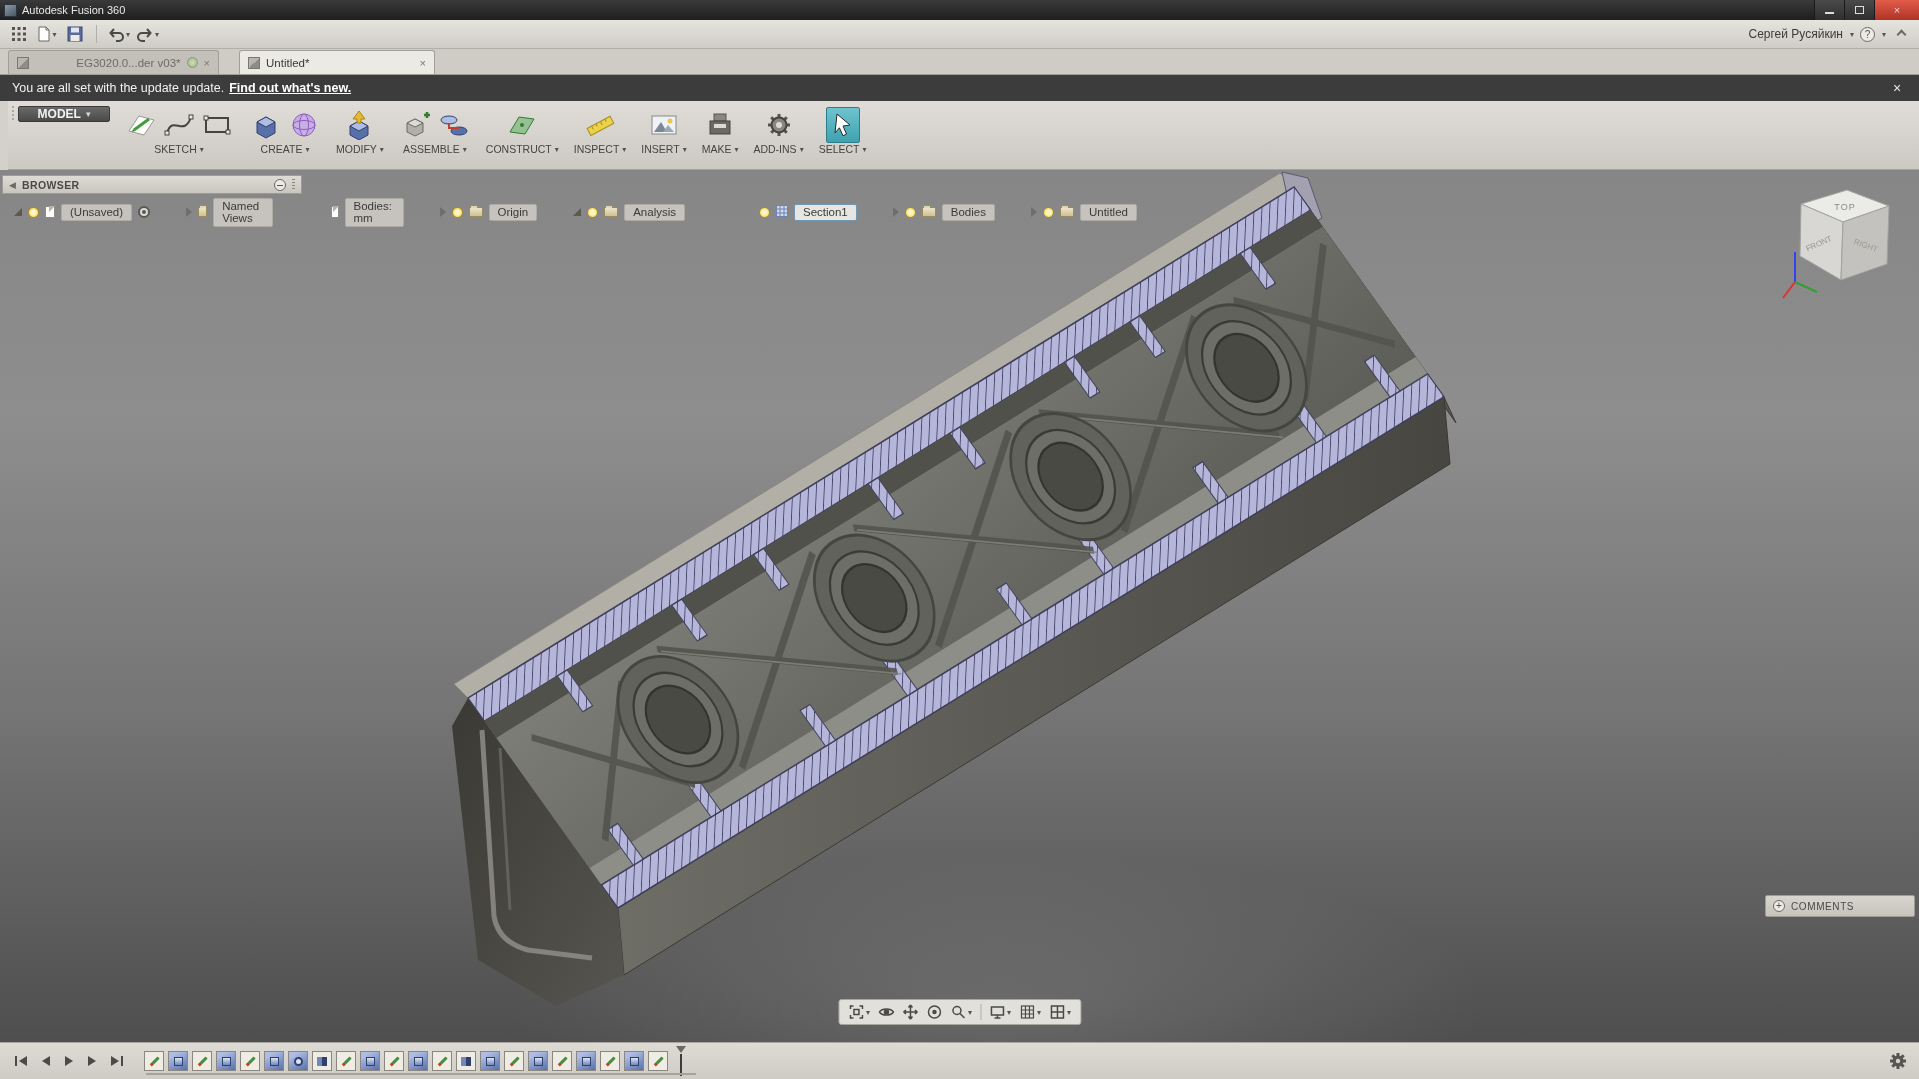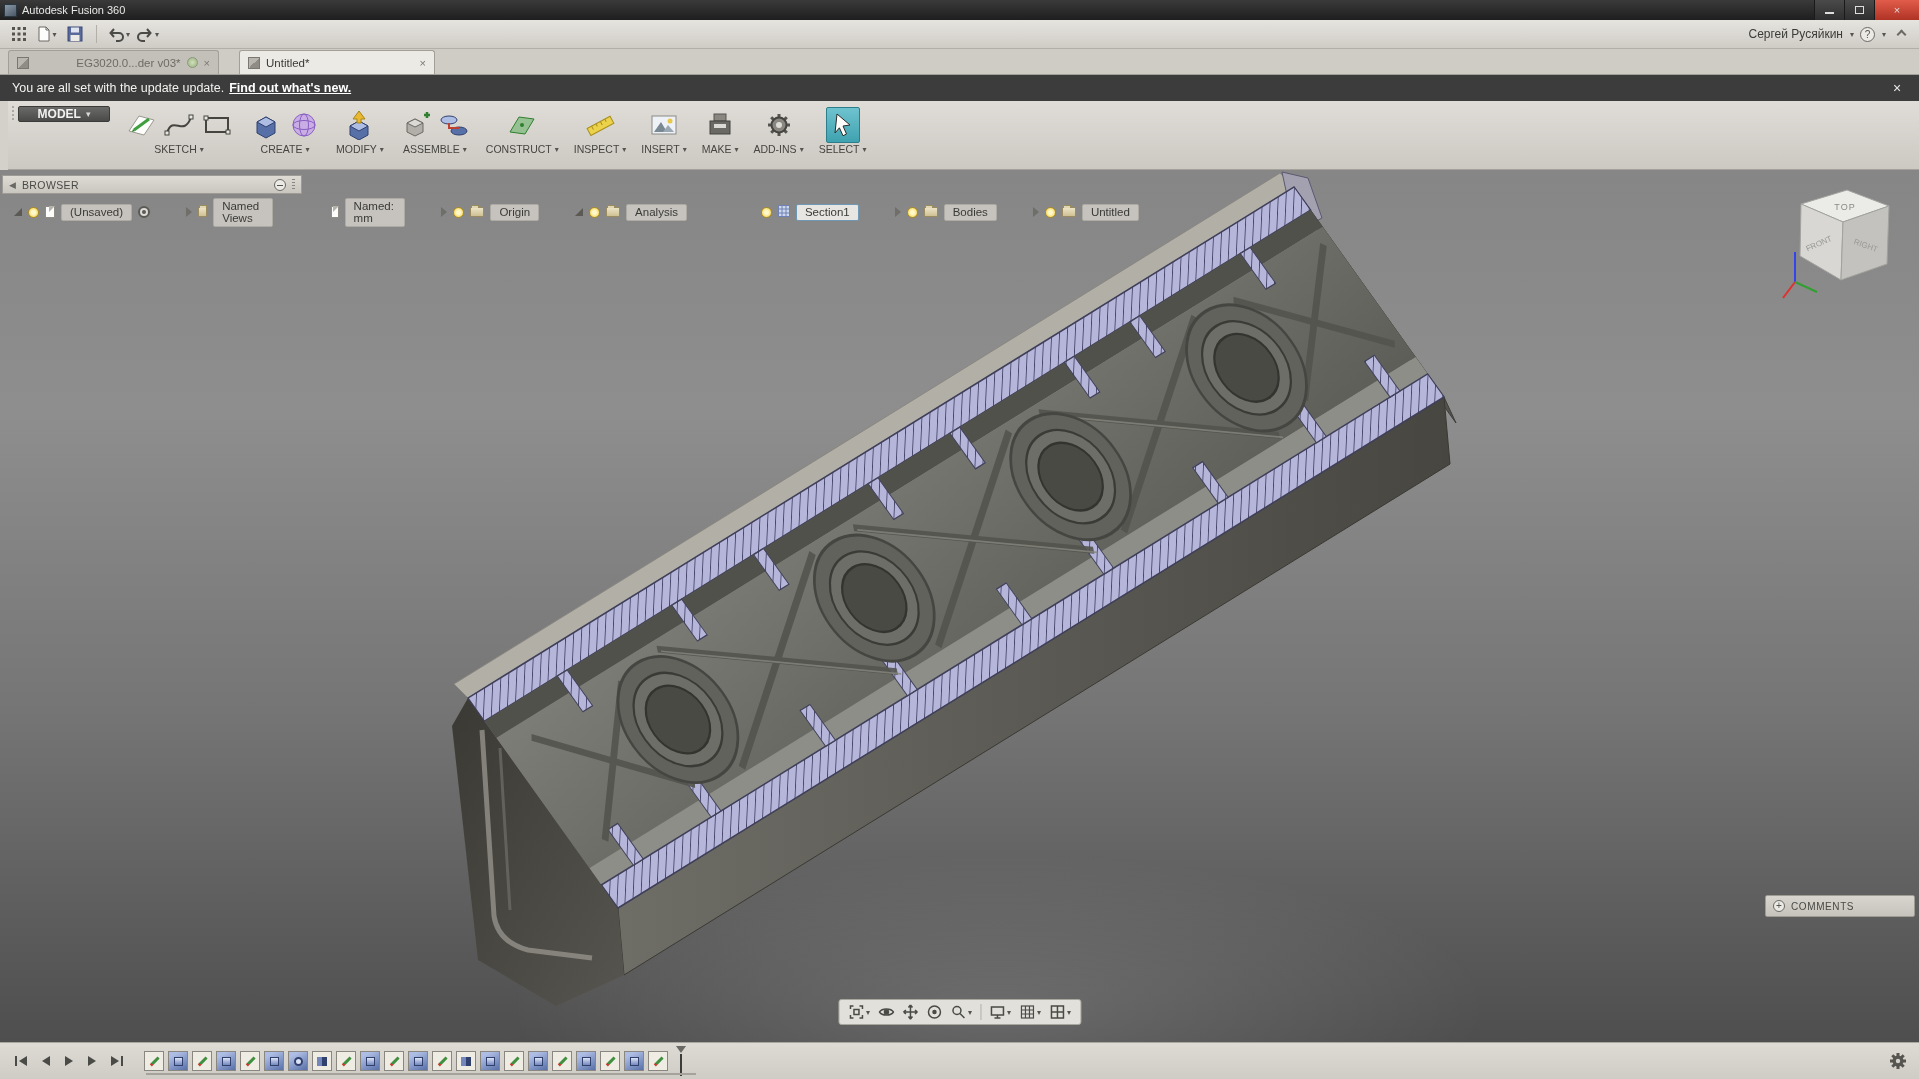--- a/index.html
+++ b/index.html
@@ -58,21 +58,21 @@
   #canvas { position:absolute; top:170px; left:0; width:1919px; height:872px;
     background:
       radial-gradient(ellipse 700px 220px at 52% 96%, rgba(255,255,255,0.14), rgba(255,255,255,0) 70%),
       linear-gradient(#868686 0%, #8e8e8e 28%, #757575 62%, #4e4e4e 100%);
   }
   #model { position:absolute; top:0; left:0; pointer-events:none; }
 
   
   #browser { position:absolute; top:5px; left:2px; width:300px; }
   #browser-header { height:19px; background:linear-gradient(#dedbd5,#c9c6c0); border:1px solid #9e9b94; display:flex; align-items:center; padding:0 6px; gap:6px; }
-  #browser-header .title { font-size:10.5px; font-weight:normal; color:#4a4944; letter-spacing:.4px; }
+  #browser-header .title { font-size:10.5px; font-weight:bold; color:#4a4944; letter-spacing:.4px; }
   .collapse-arrows { color:#6a6964; font-size:9px; }
   .minus-circ { margin-left:auto; width:12px; height:12px; border:1px solid #6a6964; border-radius:50%; position:relative; background:#eceae5; }
   .minus-circ::after { content:""; position:absolute; left:2px; right:2px; top:5px; height:1.5px; background:#55544f; }
   .grip-v { width:3px; height:12px; background:repeating-linear-gradient(#8a8781 0 1px,transparent 1px 3px); }
   #tree { margin-top:7px; display:flex; flex-direction:row; gap:2px; font-size:11.5px; }
   .brow { height:22px; display:flex; align-items:center; gap:6px; }
   .tri-c { width:0; height:0; border-left:6px solid #6f6e69; border-top:5px solid transparent; border-bottom:5px solid transparent; }
   .tri-o { width:0; height:0; border-bottom:8px solid #5a5954; border-left:8px solid transparent; }
   .bulb { width:11px; height:11px; border-radius:50%; background:radial-gradient(#fff8c8 30%,#f1ca38); border:1px solid #ad8d1e; }
   .folder { width:14px; height:10px; background:linear-gradient(#ece3c6,#cfc194); border:1px solid #9a8c60; position:relative; border-radius:1px; }
@@ -525,21 +525,21 @@
           <span class="pill">(Unsaved)</span>
           <span class="radio"></span>
         </div>
         <div class="brow" style="padding-left:34px">
           <span class="tri-c"></span>
           <span class="folder"></span>
           <span class="pill">Named Views</span>
         </div>
         <div class="brow" style="padding-left:56px">
           <span class="doc"></span>
-          <span class="pill">Named: mm</span>
+          <span class="pill">Bodies: mm</span>
         </div>
         <div class="brow" style="padding-left:34px">
           <span class="tri-c"></span>
           <span class="bulb"></span>
           <span class="folder"></span>
           <span class="pill">Origin</span>
         </div>
         <div class="brow" style="padding-left:34px">
           <span class="tri-o"></span>
           <span class="bulb"></span>

